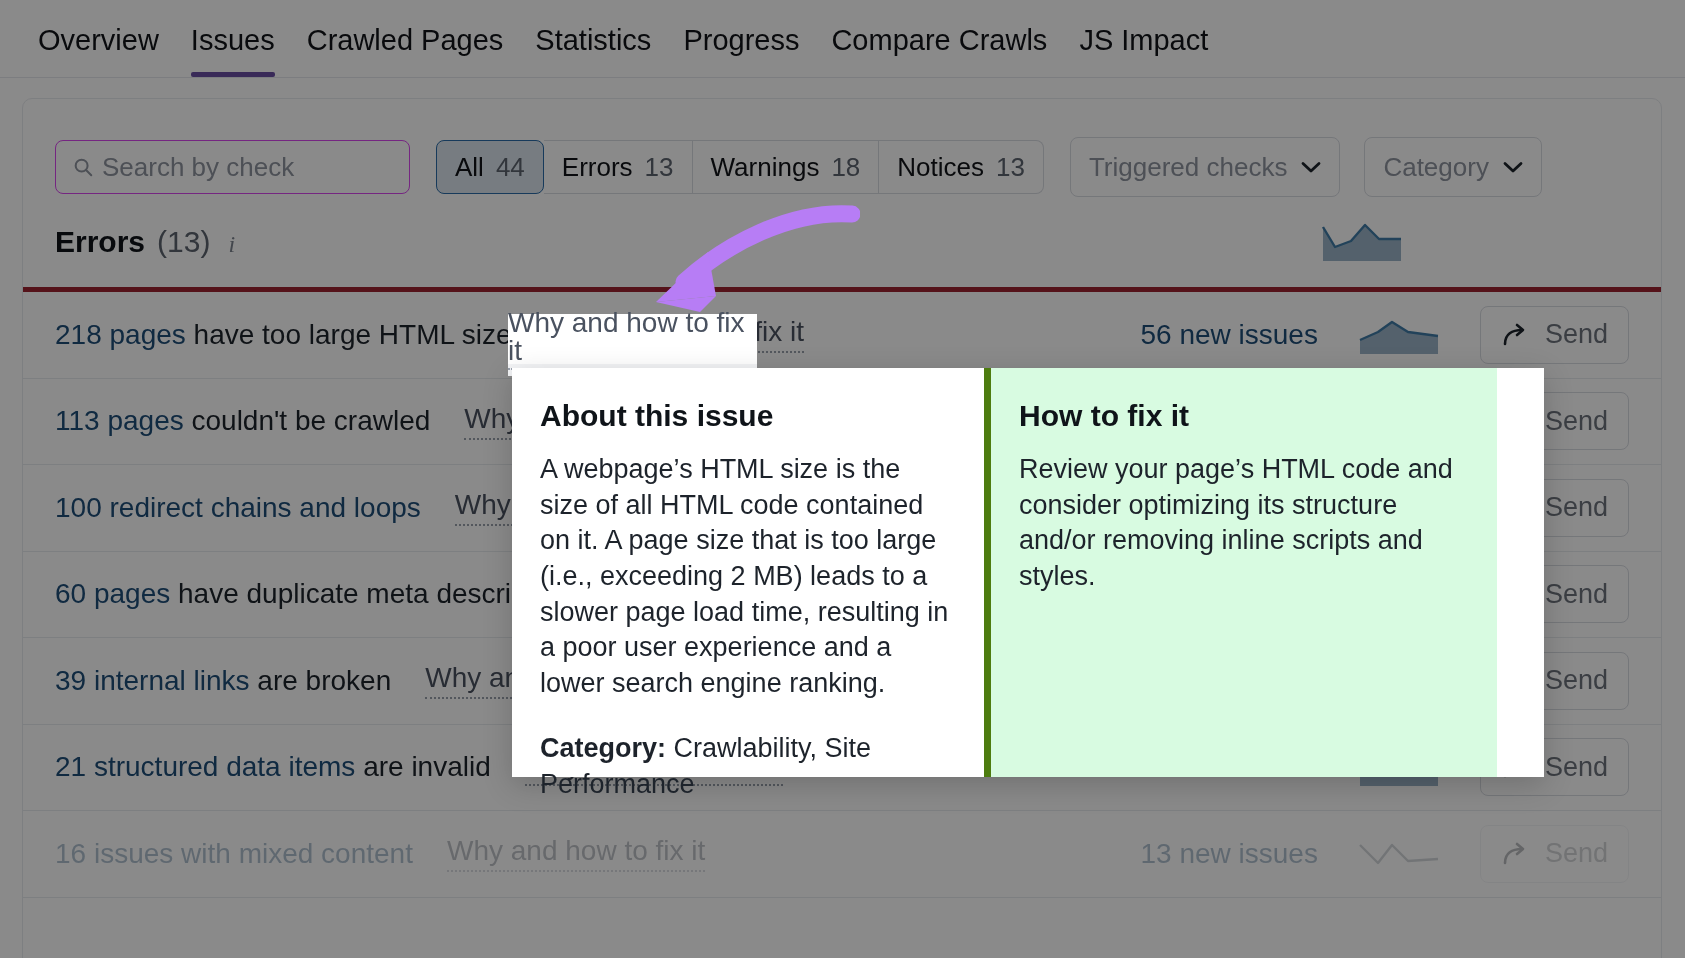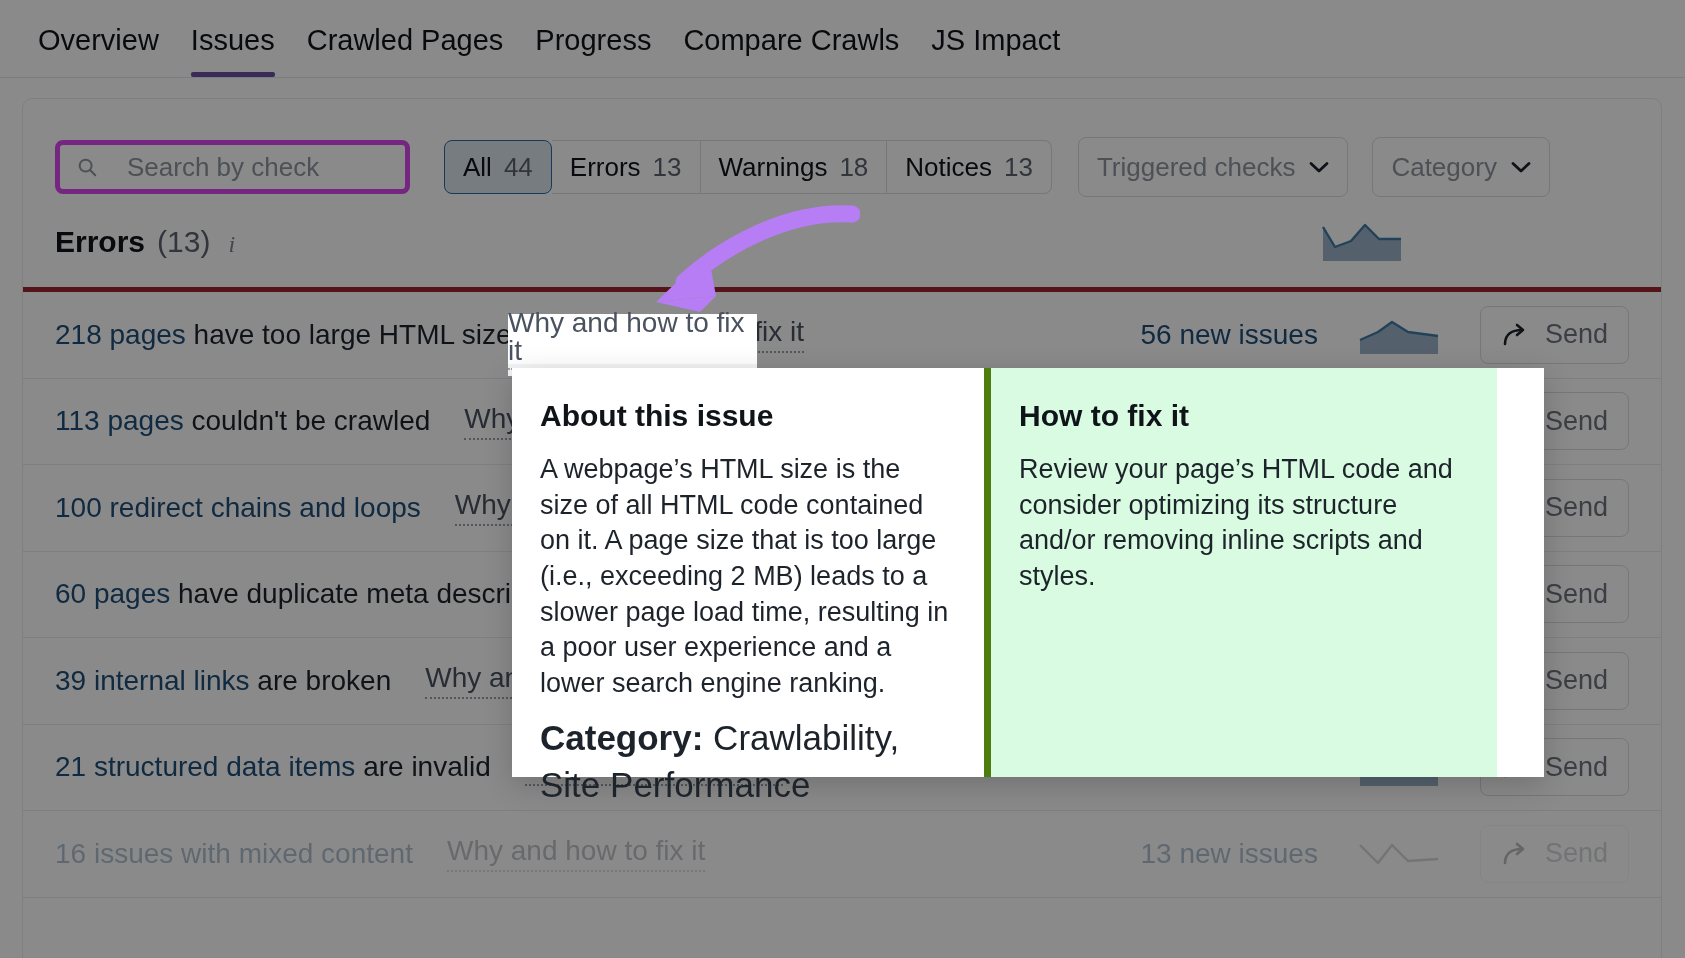--- a/index.html
+++ b/index.html
@@ -68,35 +68,35 @@
 
   
   .filterbar {
     position: absolute;
     left: 32px; top: 40px;
     width: 1576px; height: 56px;
     display: flex; align-items: center;
   }
   .search-box {
     width: 355px; height: 54px;
-    border: 5px solid #d946ef;
+    border: 1px solid #d946ef;
     border-radius: 8px;
     display: flex; align-items: center;
     padding: 0 16px;
-    gap: 29px;
+    gap: 8px;
     background: #fff;
   }
   .search-ic { width: 22px; height: 22px; flex: none; display:block; }
   .search-ph {
     font-size: 26px; color: #8e949f;
     line-height: 1;
   }
 
   .segmented {
-    margin-left: 34px;
+    margin-left: 26px;
     display: flex; align-items: center;
     height: 54px;
   }
   .seg {
     height: 54px;
     display: flex; align-items: center; gap: 12px;
     padding: 0 18px;
     border: 1px solid #d9dce2;
     border-left-width: 0;
     font-size: 26px;
@@ -271,24 +271,24 @@
     margin: 0 0 18px 0;
     line-height: 1.2;
   }
   .pop-p {
     font-size: 27px;
     line-height: 1.32;
     color: #1d232b;
     margin: 0;
   }
   .pop-cat {
-    font-size: 35px;
+    font-size: 27px;
     line-height: 1.32;
     color: #1d232b;
-    margin-top: 14px;
+    margin-top: 30px;
   }
   .pop-cat b { font-weight: bold; }
 
   
   .annot {
     position: absolute;
     left: 640px; top: 200px;
     width: 220px; height: 140px;
     z-index: 80;
     pointer-events: none;
@@ -297,20 +297,21 @@
 </head>
 <body>
 
 <div id="page">
 
   <div class="navbar">
     <div class="nav-items">
       <div class="nav-item"><span>Overview</span></div>
       <div class="nav-item active"><span>Issues</span></div>
       <div class="nav-item"><span>Crawled Pages</span></div>
+      <div class="nav-item"><span>Statistics</span></div>
       <div class="nav-item"><span>Progress</span></div>
       <div class="nav-item"><span>Compare Crawls</span></div>
       <div class="nav-item"><span>JS Impact</span></div>
     </div>
   </div>
 
   <div class="card">
 
     <div class="filterbar">
 

